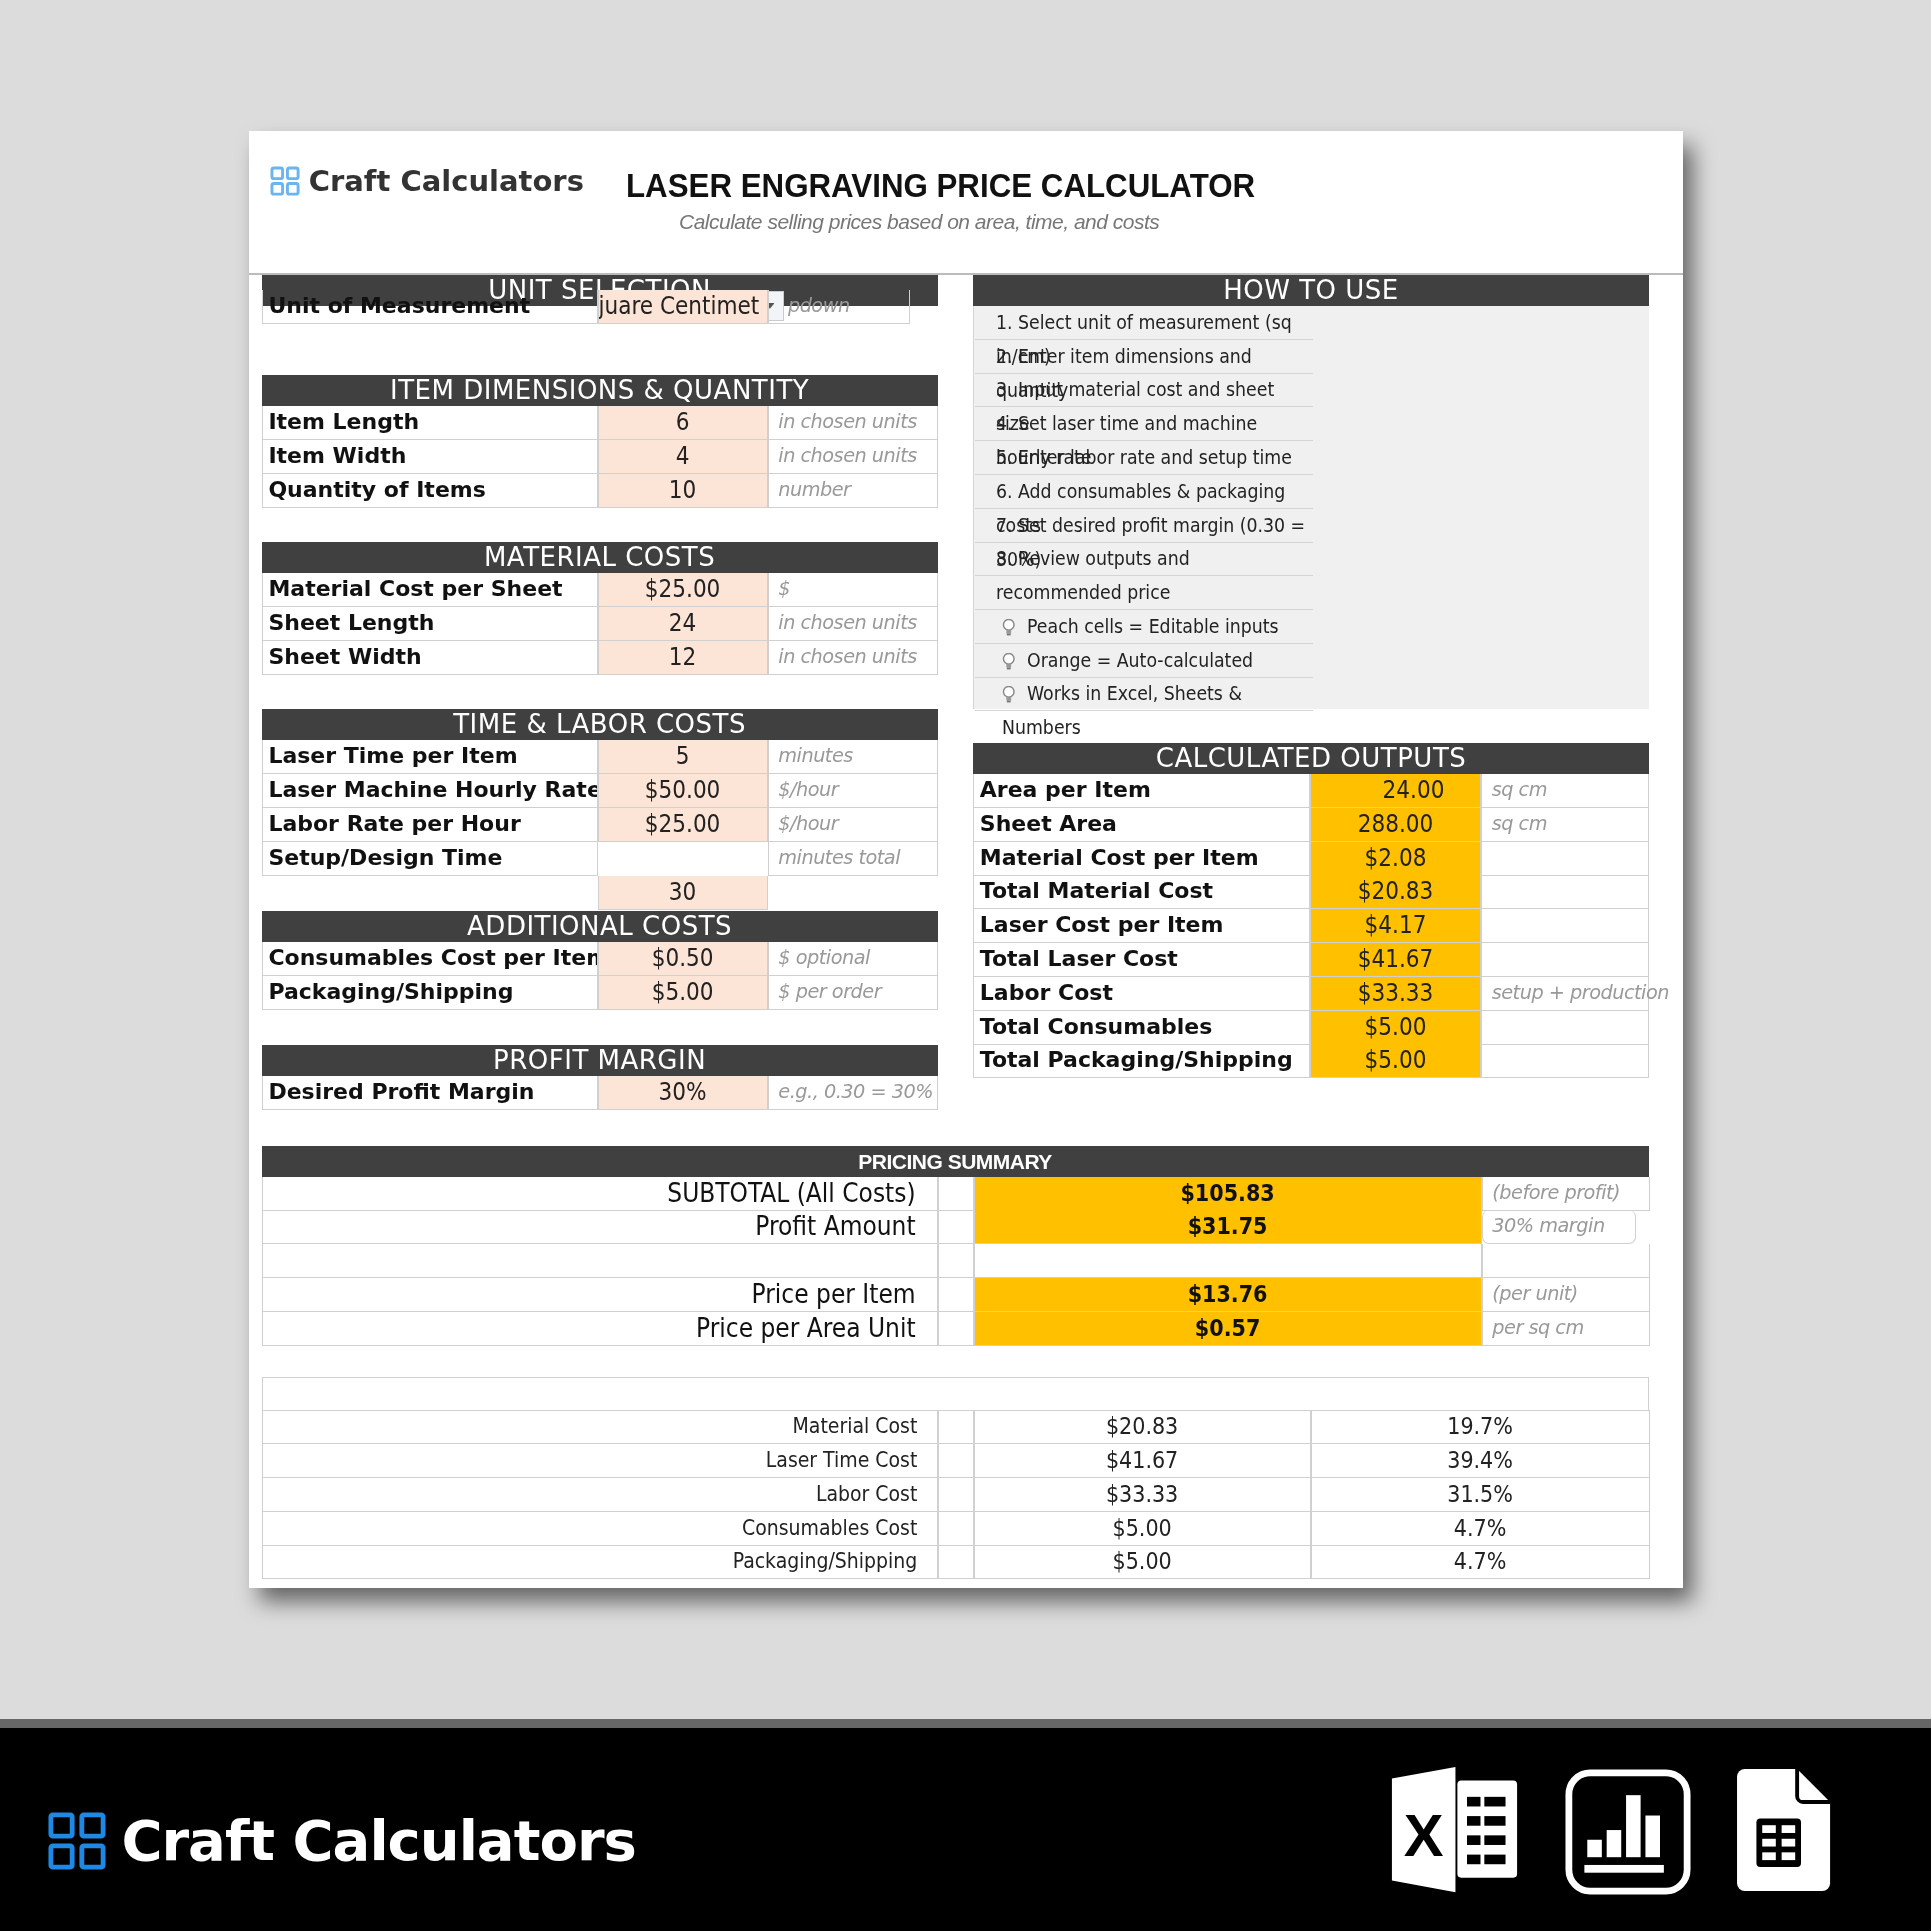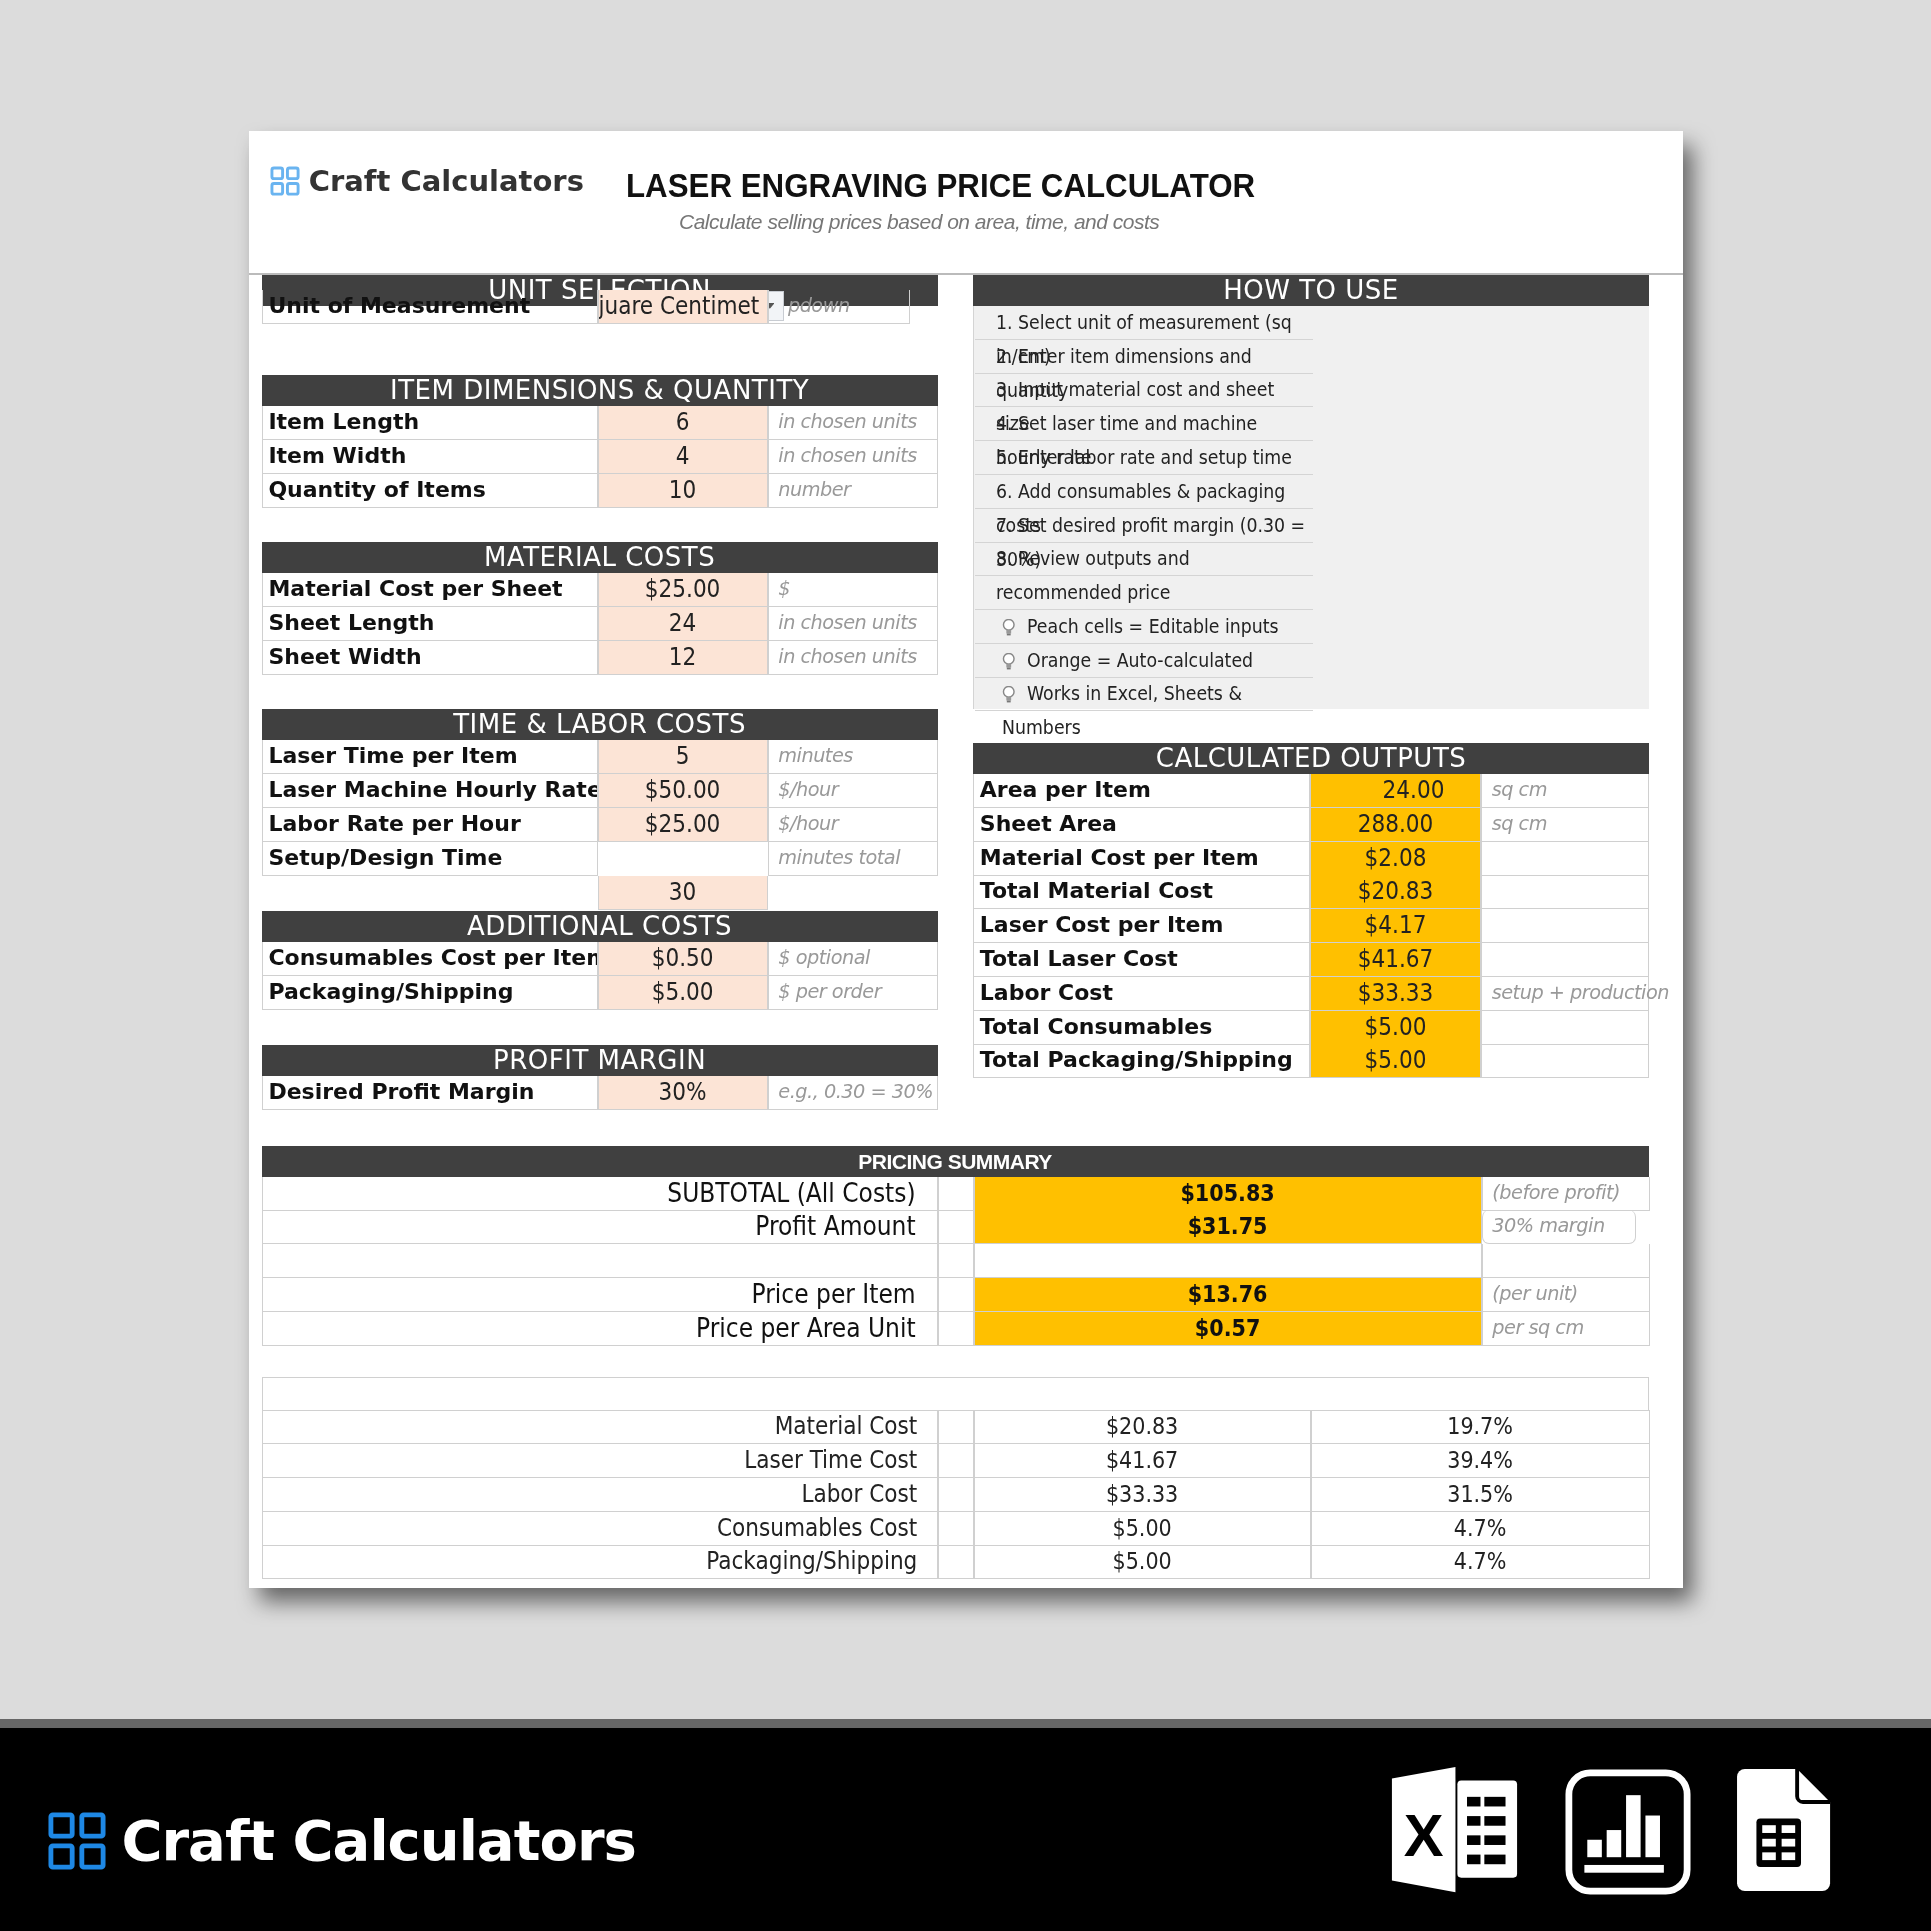--- a/index.html
+++ b/index.html
@@ -16,21 +16,21 @@
     .row { position:absolute; height:34px; display:flex; box-sizing:border-box; }
     .cell { box-sizing:border-box; border:1px solid #d0d0d0; border-top:none; height:34px; line-height:32px; overflow:hidden; white-space:nowrap; }
     .lbl { font-family:"DejaVu Sans", sans-serif; font-weight:bold; font-size:22px; color:#111; padding-left:5.8px; }
     .inp { background:#fce4d6; text-align:center; font-size:24px; color:#222; font-family:"DejaVu Sans Condensed","DejaVu Sans", sans-serif; }
     .out { background:#ffc000; text-align:center; font-size:24px; color:#222; font-family:"DejaVu Sans Condensed","DejaVu Sans", sans-serif; }
     .note { font-style:italic; font-size:19.3px; color:#999; padding-left:9.7px; font-family:"DejaVu Sans", sans-serif; letter-spacing:-0.5px; }
     .howto { position:absolute; height:34px; line-height:34px; font-size:19.3px; color:#222; font-family:"DejaVu Sans Condensed","DejaVu Sans", sans-serif; padding-left:21px; box-sizing:border-box; border-bottom:1.9px solid #d4d4d4; width:338px; }
     .bulb { display:inline-block; width:13.5px; height:17.4px; margin-right:11.6px; vertical-align:middle; }
     .sumlbl { font-family:"DejaVu Sans Condensed","DejaVu Sans", sans-serif; font-size:26px; color:#111; text-align:right; padding-right:21px; font-weight:normal; }
     .sumval { background:#ffc000; text-align:center; font-weight:bold; font-size:23px; color:#111; }
-    .bklbl { text-align:right; padding-right:19.3px; font-size:24px; color:#222; font-family:"DejaVu Sans Condensed","DejaVu Sans", sans-serif; }
+    .bklbl { text-align:right; padding-right:19.3px; font-size:21px; color:#222; font-family:"DejaVu Sans Condensed","DejaVu Sans", sans-serif; }
     .bkval { text-align:center; font-size:23px; color:#222; font-family:"DejaVu Sans Condensed","DejaVu Sans", sans-serif; }
 
     .footer-band { position:absolute; left:0; top:1719px; width:1931px; height:9.7px; background:#666; }
     .footer { position:absolute; left:0; top:1728px; width:1931px; height:203px; background:#000; }
     .footer-brand { position:absolute; left:48px; top:80px; display:flex; align-items:center; gap:15.4px; }
     .footer-brand-text { color:#fff; font-family:"DejaVu Sans", sans-serif; font-weight:bold; font-size:56px; letter-spacing:-1px; }
     .footer-icons { position:absolute; left:1390px; top:39px; display:flex; gap:46px; align-items:center; }
   </style>
 </head>
 <body>

